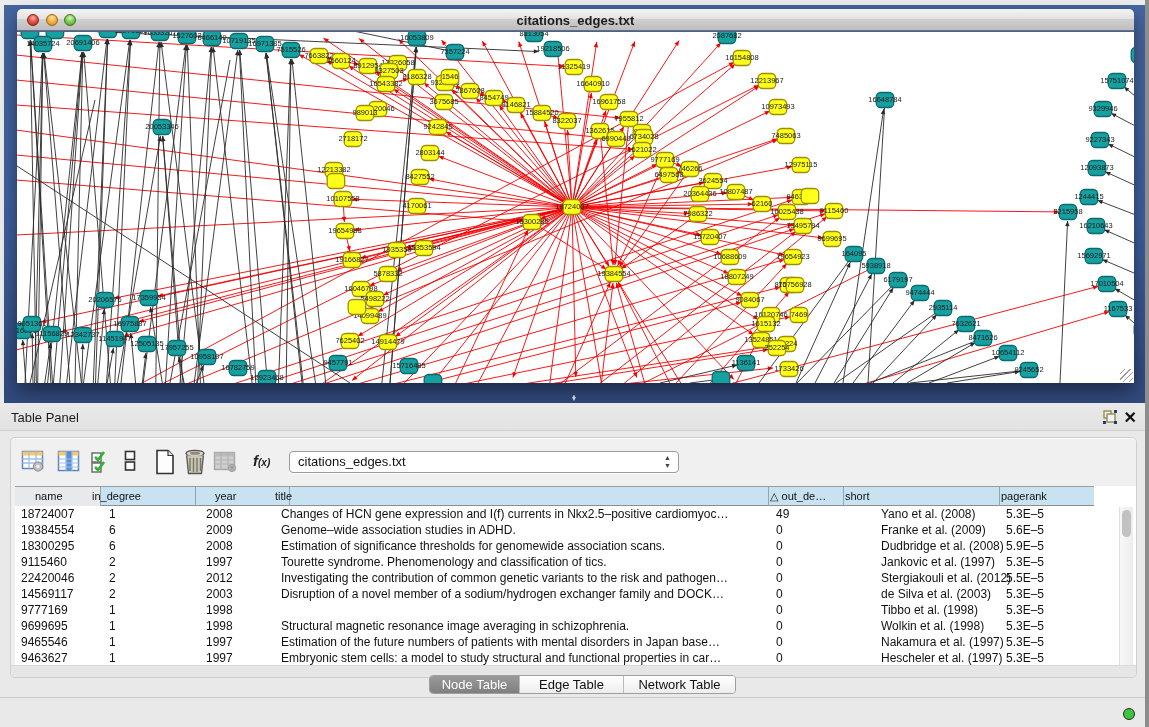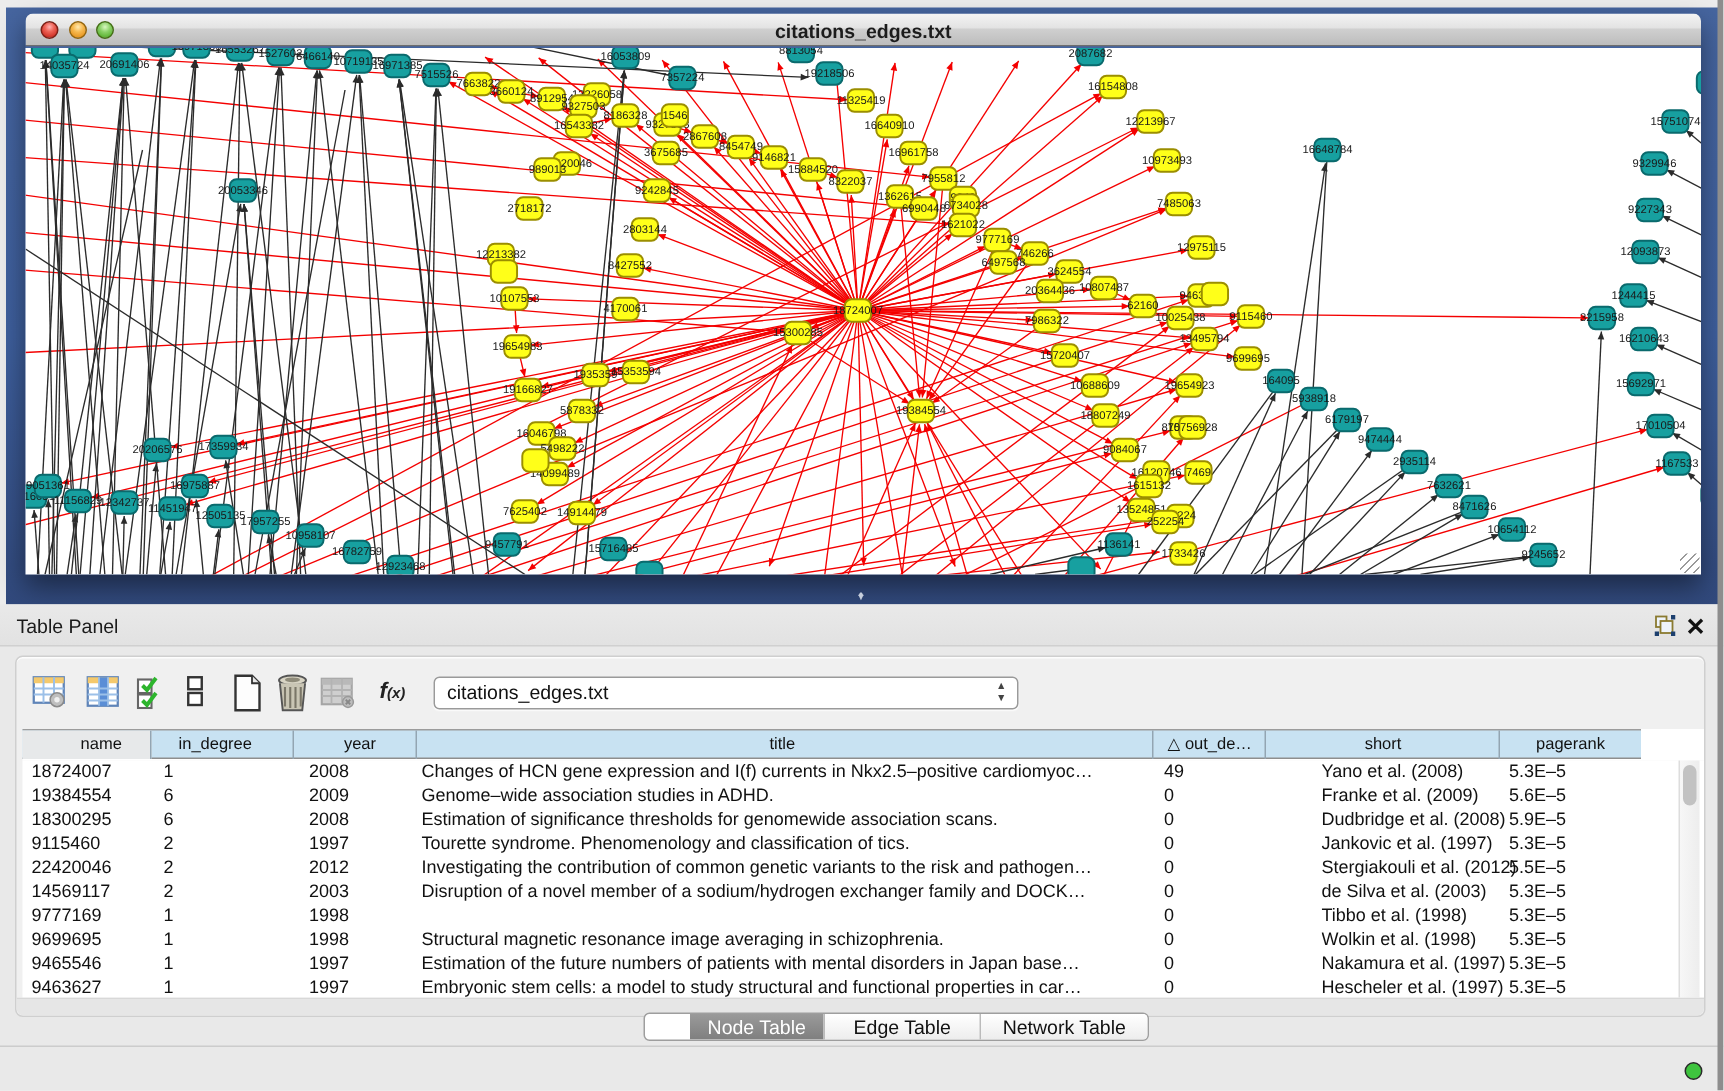--- a/index.html
+++ b/index.html
@@ -46,21 +46,21 @@
 .fx small { font-size:10px; font-weight:bold; }
 .combo { position:absolute; left:278px; top:13px; width:390px; height:22px; background:#ffffff;
   border:1px solid #9a9a9a; border-radius:4px; font-size:13px; color:#111; line-height:20px;
   padding-left:8px; box-shadow:0 1px 1px rgba(255,255,255,.8);}
 .combo .step { position:absolute; right:5px; top:2px; width:11px; height:16px; font-size:7px;
   color:#444; line-height:8px; text-align:center;}
 
 .hdrbg { position:absolute; left:4px; top:48px; width:1121px; height:21px; background:#ffffff; }
 .thead { position:absolute; left:4px; top:48px; width:1079px; height:20px; background:#c8e2f2;
   border-top:1px solid #9c9c9c; border-bottom:1px solid #8e8e8e; }
-.th { position:absolute; top:0; height:19px; font-size:11px; color:#111; text-align:center;
+.th { position:absolute; top:0; height:19px; font-size:11px; color:#111; 
   line-height:19px; border-right:1px solid #93a5b2; overflow:hidden;}
 .tbody { position:absolute; left:4px; top:69px; width:1121px; height:158px; background:#ffffff;
   font-size:12px; color:#111;}
 .tr { position:relative; height:16px; line-height:15px; white-space:nowrap; }
 .tr span { position:absolute; top:0; overflow:hidden; }
 .c-name { left:6px; width:85px; }
 .c-ind  { left:94px; width:90px; }
 .c-year { left:191px; width:70px; }
 .c-title{ left:266px; width:492px; }
 .c-out  { left:761px; width:70px; }
@@ -71,21 +71,21 @@
 .vthumb { position:absolute; left:2px; top:3px; width:9px; height:27px; background:#c2c2c2;
   border-radius:5px; }
 .cfoot { position:absolute; left:0; bottom:0; width:100%; height:12px; background:#e6e6e6;
   border-radius:0 0 5px 5px; border-top:1px solid #d8d8d8;}
 
 .tabs { position:absolute; left:429px; top:272px; height:19px; display:flex;
   border:1px solid #9e9e9e; border-radius:4px; overflow:hidden; background:#fff;
   font-size:13px; }
 .tab { line-height:18px; color:#111; text-align:center;
   background:linear-gradient(180deg,#ffffff,#ededed); border-right:1px solid #bbb;}
-.tab.sel { background:linear-gradient(180deg,#9a9a9a,#7f7f7f); color:#fff;margin-left:30px; }
+.tab.sel { background:linear-gradient(180deg,#9a9a9a,#7f7f7f); color:#fff; }
 .tab:last-child { border-right:none; }
 
 .statusline { position:absolute; left:0; top:294px; width:1149px; border-top:1px solid #cccccc; }
 .mem { position:absolute; right:32px; top:307px; font-size:11px; color:#111;margin-top:22px; }
 .memdot { position:absolute; right:14px; top:305px; width:12px; height:12px; border-radius:50%;
   background:#3ec43e; border:1.5px solid #2a2a2a; }
 .redge { position:absolute; right:0; top:0; width:4px; height:727px; background:#8d8d8d; }
 </style></head>
 <body>
 <div class="stage">
@@ -872,21 +872,21 @@
           <circle cx="19" cy="19" r="3.6" fill="#bdbdbd" stroke="#999"></circle>
           <path d="M17.5 17.5l3 3M20.5 17.5l-3 3" stroke="#888" stroke-width="1.2"></path>
         </svg>
         <span class="fx">f<small>(x)</small></span>
         <div class="combo">citations_edges.txt<span class="step">▲<br>▼</span></div>
       </div>
       <div class="hdrbg"></div>
       <div class="thead">
         <span class="th" style="left:0;width:86px;background:#e7e9ea;text-indent:20px">name</span>
         <span class="th" style="left:77px;width:104px">in_degree</span>
-        <span class="th" style="left:188px;width:75px">year</span>
+        <span class="th" style="left:200px;width:75px">year</span>
         <span class="th" style="left:260px;width:494px">title</span>
         <span class="th" style="left:755px;width:74px">△ out_de…</span>
         <span class="th" style="left:830px;width:155px">short</span>
         <span class="th" style="left:986px;width:92px;border-right:none">pagerank</span>
       </div>
       <div class="tbody">
 <div class="tr">
 <span class="c-name">18724007</span>
             <span class="c-ind">1</span>
             <span class="c-year">2008</span>

